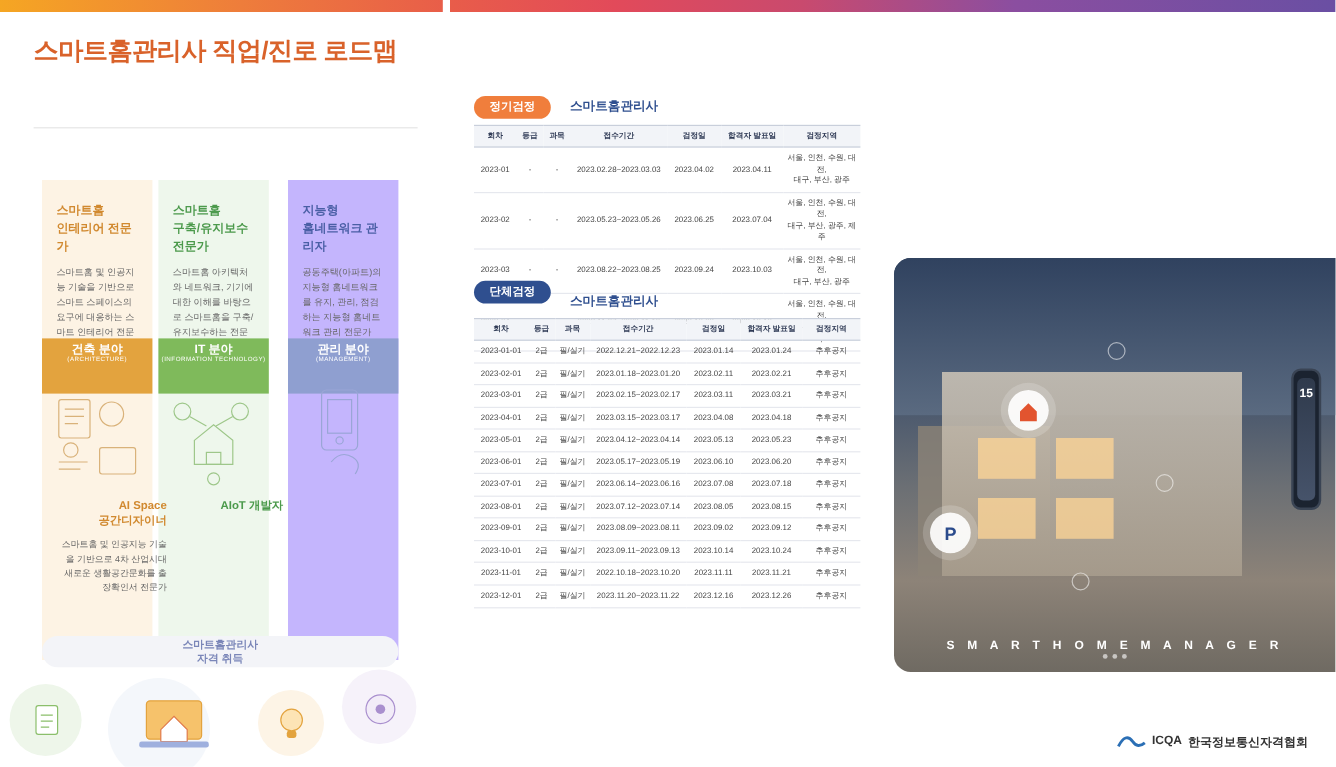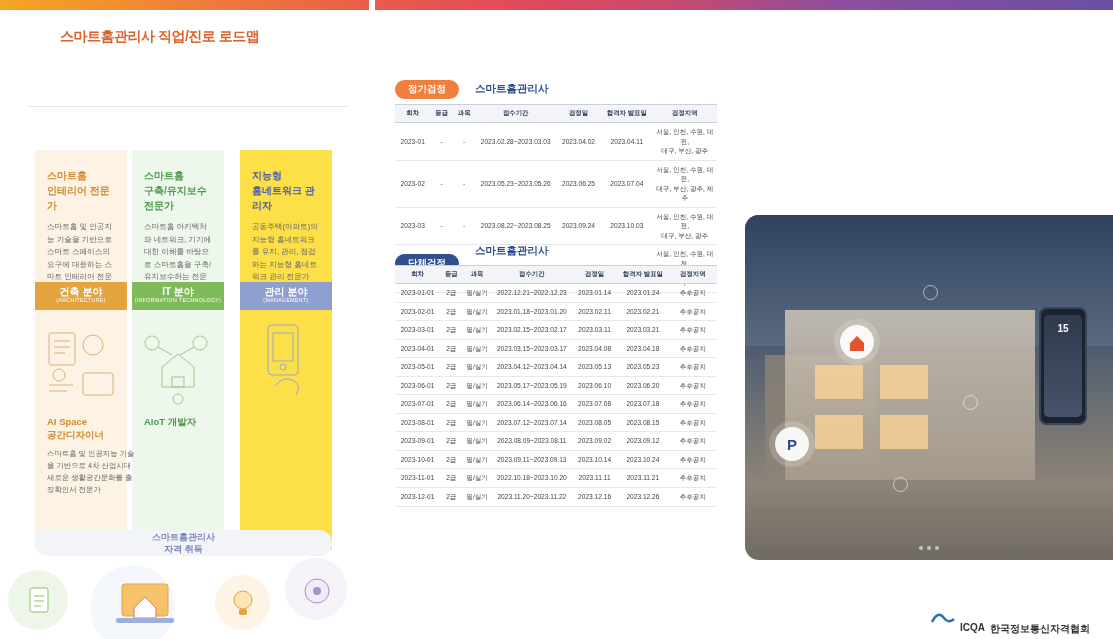--- a/index.html
+++ b/index.html
@@ -12,46 +12,46 @@
     overflow:hidden;
     position:relative;
   }
   
   .topbar { position:absolute; top:0; left:0; width:1113px; height:10px;
     background:linear-gradient(90deg,#f5a623 0%,#ee7d3b 18%,#e85c4a 34%,#e24a5a 46%,#c94a6e 60%,#8b4ea0 76%,#6a4fa3 100%); }
   .topbar-white { position:absolute; top:0; left:369px; width:6px; height:10px; background:#fff; }
 
   
   .left { position:absolute; left:0; top:10px; width:369px; height:629px; background:#fff; }
-  .left-title { position:absolute; left:28px; top:18px; font-size:14px; font-weight:bold; color:#d9622a; letter-spacing:-0.5px;margin-left:32px; }
+  .left-title { position:absolute; left:28px; top:18px; font-size:21px; font-weight:bold; color:#d9622a; letter-spacing:-0.5px; }
   .left-desc { position:absolute; left:29px; top:56px; width:320px; font-size:9.5px; line-height:1.75; color:#4a4a4a; }
   .left-underline { position:absolute; left:28px; top:96px; width:320px; height:1px; background:#e5e5e5; }
 
   
   .col { position:absolute; top:140px; width:92px; height:400px; }
   .col1 { left:35px; background:#fdf3e4; }
   .col2 { left:132px; background:#eef7ec; }
-  .col3 { left:240px; background:#fde047; }
+  .col3 { left:240px; background:#c4b5fd; }
   .colhead { padding:18px 10px 0 12px; font-size:10px; font-weight:bold; line-height:1.5; }
   .c1h { color:#d1892f; }
   .c2h { color:#4c9a4c; }
   .c3h { color:#4a5fa5; }
   .coltxt { padding:8px 10px 0 12px; font-size:7.6px; line-height:1.65; color:#666; }
 
-  .band { position:absolute; height:28px; width:92px; }
+  .band { position:absolute; height:46px; width:92px; }
   .band div.t { font-size:10px; font-weight:bold; color:#fff; text-align:center; line-height:1.1; padding-top:4px;}
   .band div.s { font-size:5.2px; color:#fff; text-align:center; letter-spacing:0.4px; }
   .b1 { left:35px; top:272px; background:#e3a33e; }
   .b2 { left:132px; top:272px; background:#7fba5b; }
   .b3 { left:240px; top:272px; background:#8f9fd0; }
 
   .ill { position:absolute; width:92px; height:95px; top:305px; }
   .i1 { left:35px; } .i2 { left:132px; } .i3 { left:240px; }
 
-  .job { position:absolute; width:92px; }
+  .job { position:absolute; width:92px;text-align:right; }
   .jobh { font-size:9.5px; font-weight:bold; line-height:1.4; }
   .jobt { font-size:7.4px; line-height:1.65; color:#666; margin-top:6px; }
   .j1 { left:47px; top:405px; } .j2 { left:144px; top:405px; } .j3 { left:252px; top:405px; }
 
   .arrowbar { position:absolute; left:35px; top:520px; width:297px; height:26px;
     background:#f3f4f8; border-radius:13px; }
   .arrowbar span { display:block; text-align:center; font-size:9px; font-weight:bold; color:#7a86b8; line-height:1.35; padding-top:1px;}
 
   
   .center { position:absolute; left:375px; top:10px; width:360px; height:629px; background:#fff; }
@@ -79,34 +79,34 @@
   .right { position:absolute; left:741px; top:10px; width:372px; height:629px; background:#fff; }
   .photo { position:absolute; left:745px; top:215px; width:368px; height:345px;
     border-radius:14px 0 0 14px; overflow:hidden;
     background:linear-gradient(180deg,#2a3a55 0%,#3d4f6b 28%,#6b6f74 55%,#8d8378 78%,#6f6a62 100%); }
   .sky { position:absolute; left:0; top:0; width:100%; height:38%;
     background:linear-gradient(180deg,#30425f,#5a6a80); }
   .house { position:absolute; left:40px; top:95px; width:250px; height:170px;
     background:linear-gradient(180deg,#cfc6b8,#a99e8e); opacity:.85; }
   .house2 { position:absolute; left:20px; top:140px; width:110px; height:125px; background:#8c8377; opacity:.8;}
   .win { position:absolute; background:rgba(255,214,150,.75); }
-  .phone { position:absolute; right:26px; top:92px; width:48px; height:118px; border-radius:8px;
+  .phone { position:absolute; right:12px; top:92px; width:25px; height:118px; border-radius:8px;
     background:#1b2330; border:2px solid #3a4454; }
   .phone .scr { position:absolute; left:3px; top:6px; right:3px; bottom:6px; border-radius:5px;
     background:linear-gradient(180deg,#2f3a4c,#46536a); }
   .phone .num { position:absolute; left:0; right:0; top:14px; text-align:center; color:#fff; font-size:10px; font-weight:bold;}
   .circicon { position:absolute; width:34px; height:34px; border-radius:50%;
     background:rgba(255,255,255,.92); box-shadow:0 0 0 6px rgba(255,255,255,.18); }
   .smallcirc { position:absolute; width:15px; height:15px; border-radius:50%; border:1px solid rgba(255,255,255,.55); }
   .brandline { position:absolute; left:0; right:0; bottom:16px; text-align:center; color:#fff;
     font-size:10px; letter-spacing:4px; font-weight:bold; }
   .dots { position:absolute; left:0; right:0; bottom:6px; text-align:center; }
   .dots i { display:inline-block; width:4px; height:4px; border-radius:50%; background:rgba(255,255,255,.6); margin:0 2px; }
 
-  .footer { position:absolute; left:930px; top:610px; font-size:10px; font-weight:bold; color:#333;margin-top:10px; }
+  .footer { position:absolute; left:930px; top:610px; font-size:10px; font-weight:bold; color:#333; }
   .foot-logo { position:absolute; left:930px; top:608px; }
 
   
   .softc { position:absolute; border-radius:50%; }
 </style>
 </head>
 <body>
 
 <div class="topbar"></div>
 <div class="topbar-white"></div>
@@ -273,21 +273,21 @@
           <td style="white-space: pre-line;">-</td>
           <td style="white-space: pre-line;">2023.11.07~2023.11.10</td>
           <td style="white-space: pre-line;">2023.12.03</td>
           <td style="white-space: pre-line;">2023.12.12</td>
           <td style="white-space: pre-line;">서울, 인천, 수원, 대전,
 대구, 부산, 광주, 제주</td>
         </tr>
       </tbody>
   </table>
 
-  <div class="pill navy" style="left:20px;top:244px;">단체검정</div>
+  <div class="pill navy" style="left:20px;top:224px;">단체검정</div>
   <div class="sublabel" style="left:100px;top:234px;">스마트홈관리사</div>
 
   <table class="sched" id="table2" style="left:20px;top:255px;width:322px;">
     <thead>
         <tr>
           <th style="width: 14%;">회차</th>
           <th style="width: 7%;">등급</th>
           <th style="width: 9%;">과목</th>
           <th style="width: 25%;">접수기간</th>
           <th style="width: 14%;">검정일</th>
@@ -456,20 +456,21 @@
   </div>
   <div class="smallcirc" style="left:178px;top:70px;"></div>
   <div class="smallcirc" style="left:218px;top:180px;"></div>
   <div class="smallcirc" style="left:148px;top:262px;"></div>
 
   <div class="phone">
     <div class="scr"></div>
     <div class="num">15</div>
   </div>
 
+  <div class="brandline">S M A R T H O M E   M A N A G E R</div>
   <div class="dots"><i></i><i></i><i></i></div>
 </div>
 
 <div class="foot-logo">
   <svg width="26" height="20" viewBox="0 0 26 20">
       <path d="M2 14 q6 -12 12 -4 q4 6 10 1" stroke="#2b6fb5" fill="none" stroke-width="2.4"></path>
     </svg>
 </div>
 <div class="footer" style="left:960px;top:612px;">ICQA</div>
 <div class="footer" style="left:990px;top:612px;">한국정보통신자격협회</div>

